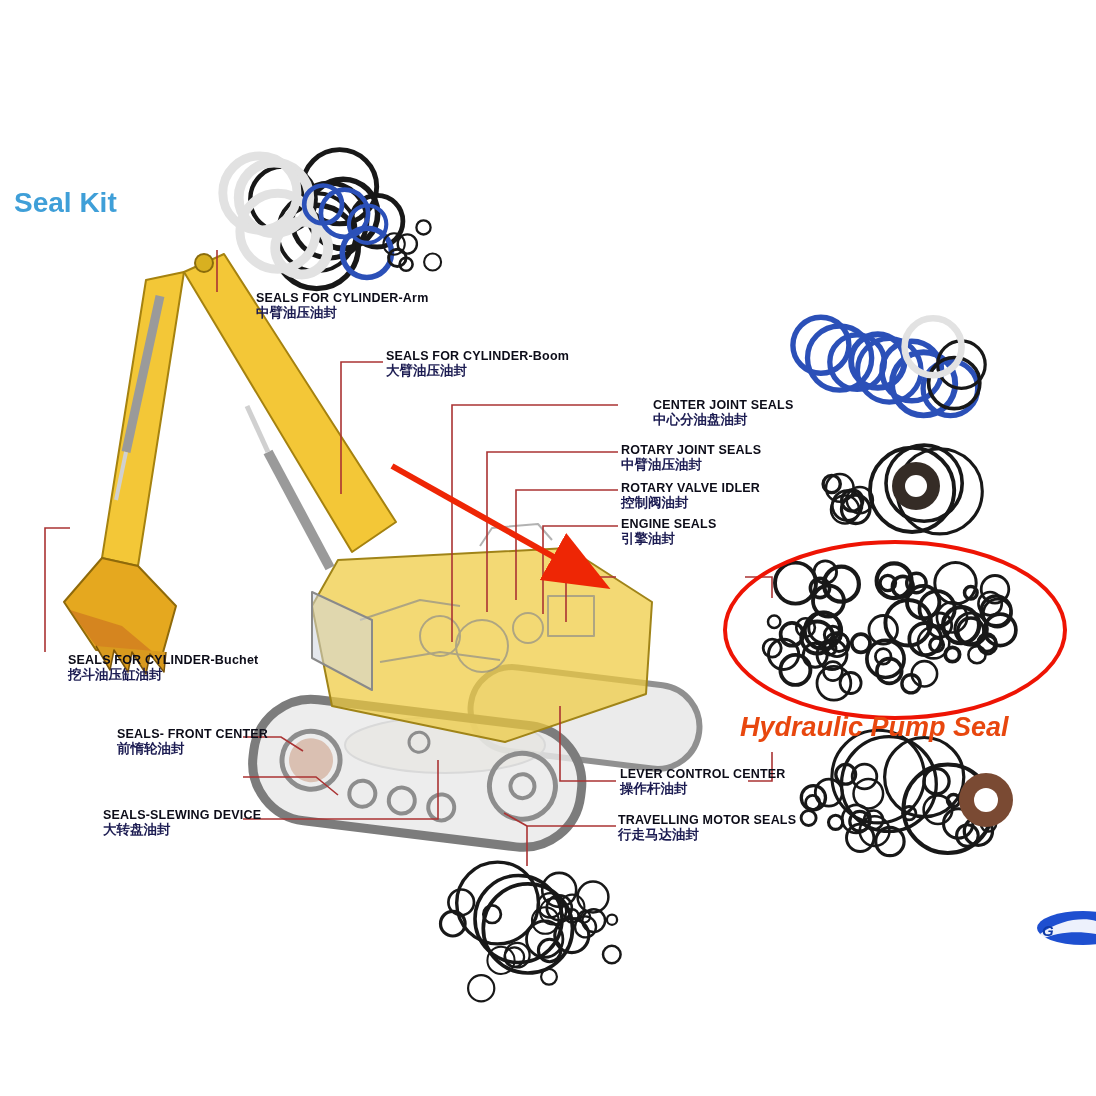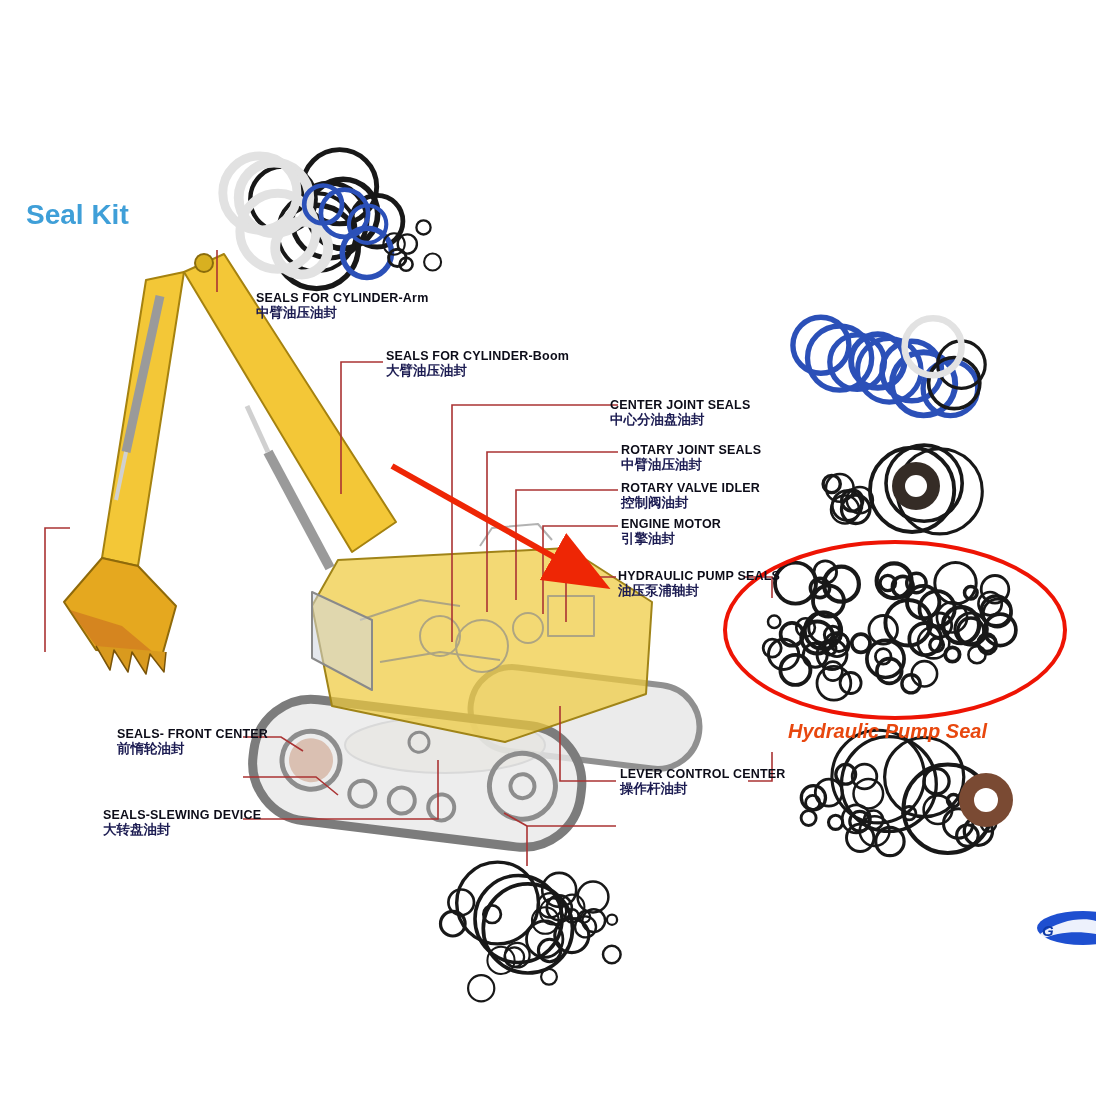--- a/index.html
+++ b/index.html
@@ -4,24 +4,24 @@
 <style>
   html,body{margin:0;padding:0;background:#fff;}
   #canvas{position:relative;width:1096px;height:1096px;background:#ffffff;overflow:hidden;
           font-family:"Liberation Sans",sans-serif;}
   #art{position:absolute;left:0;top:0;}
   .label{position:absolute;white-space:nowrap;line-height:1.15;}
   .label .en{display:block;font-weight:bold;font-size:12.5px;color:#0c0c18;
              font-family:"Liberation Sans",sans-serif;letter-spacing:.2px;}
   .label .zh{display:block;font-weight:bold;font-size:13.5px;color:#1c1c52;
              font-family:"DejaVu Sans",sans-serif;}
-  #page-title{position:absolute;left:10px;top:183px;margin:16px;font-size:28px;font-weight:bold;
+  #page-title{position:absolute;left:10px;top:183px;margin:4px;font-size:28px;font-weight:bold;
               font-family:"Liberation Sans",sans-serif;}
-  #callout{position:absolute;left:788px;top:712px;font-size:20px;font-weight:bold;font-style:italic;
-           font-family:"Liberation Sans",sans-serif;margin-top:8px;}
+  #callout{position:absolute;left:740px;top:712px;font-size:27px;font-weight:bold;font-style:italic;
+           font-family:"Liberation Sans",sans-serif;}
 </style>
 </head>
 <body>
 
 <div id="canvas">
 
   <svg id="art" width="1096" height="1096" viewBox="0 0 1096 1096">
     <defs>
       <marker id="ah" markerWidth="11" markerHeight="9" refX="9" refY="4.5" orient="auto">
         <polygon id="ah-poly" points="0,0 11,4.5 0,9" fill="#ee2605"></polygon>
@@ -267,47 +267,51 @@
   <h1 id="page-title" style="color: rgb(63, 159, 216);">Seal Kit</h1>
 
   <div class="label" style="left:386px;top:349px">
     <span class="en">SEALS FOR CYLINDER-Boom</span>
     <span class="zh">大臂油压油封</span>
   </div>
   <div class="label" style="left:256px;top:291px">
     <span class="en">SEALS FOR CYLINDER-Arm</span>
     <span class="zh">中臂油压油封</span>
   </div>
-  <div class="label" style="left:610px;top:398px">
+  <div class="label" style="left:653px;top:398px">
     <span class="en">CENTER JOINT SEALS</span>
     <span class="zh">中心分油盘油封</span>
   </div>
   <div class="label" style="left:621px;top:443px">
     <span class="en">ROTARY JOINT SEALS</span>
     <span class="zh">中臂油压油封</span>
   </div>
   <div class="label" style="left:621px;top:481px">
     <span class="en">ROTARY VALVE IDLER</span>
     <span class="zh">控制阀油封</span>
   </div>
   <div class="label" style="left:621px;top:517px">
-    <span class="en">ENGINE MOTOR</span>
+    <span class="en">ENGINE SEALS</span>
     <span class="zh">引擎油封</span>
   </div>
-  <div class="label" style="left:618px;top:569px">
-    <span class="en">HYDRAULIC PUMP SEALS</span>
-    <span class="zh">油压泵浦轴封</span>
+  <div class="label" style="left:68px;top:653px">
+    <span class="en">SEALS FOR CYLINDER-Buchet</span>
+    <span class="zh">挖斗油压缸油封</span>
   </div>
   <div class="label" style="left:117px;top:727px">
     <span class="en">SEALS- FRONT CENTER</span>
     <span class="zh">前惰轮油封</span>
   </div>
   <div class="label" style="left:103px;top:808px">
     <span class="en">SEALS-SLEWING DEVICE</span>
     <span class="zh">大转盘油封</span>
   </div>
   <div class="label" style="left:620px;top:767px">
     <span class="en">LEVER CONTROL CENTER</span>
     <span class="zh">操作杆油封</span>
   </div>
+  <div class="label" style="left:618px;top:813px">
+    <span class="en">TRAVELLING MOTOR SEALS</span>
+    <span class="zh">行走马达油封</span>
+  </div>
 
   <div id="callout" style="color: rgb(232, 71, 14);">Hydraulic Pump Seal</div>
 </div>
 
 </body></html>

